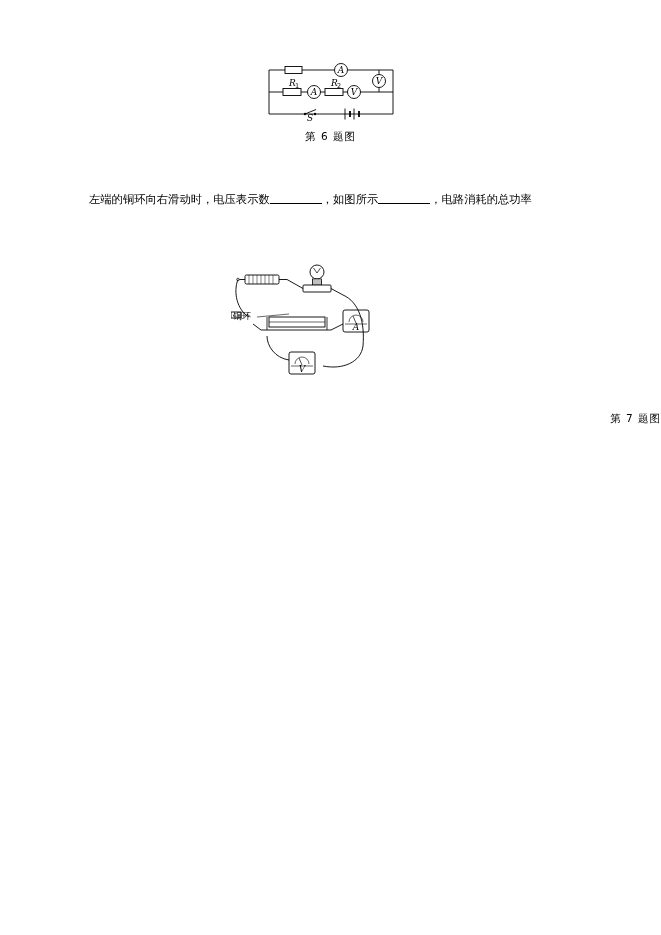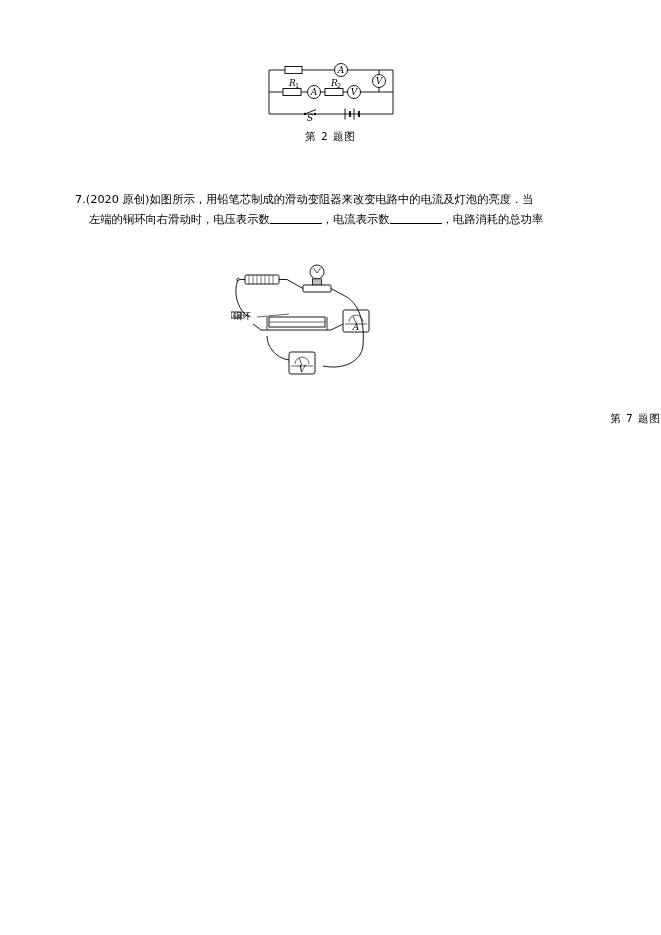--- a/index.html
+++ b/index.html
@@ -157,26 +157,25 @@
       </g>
       <text x="46" y="59" class="lbl-it">S</text>
 
       <g stroke="#000" fill="none">
         <path d="M84,46.5 L84,57.5" stroke-width="0.9"></path>
         <path d="M89,49 L89,55" stroke-width="1.8"></path>
         <path d="M93,46.5 L93,57.5" stroke-width="0.9"></path>
         <path d="M98,49 L98,55" stroke-width="1.8"></path>
       </g>
     </svg>
-    <div class="fig-caption">第 2 题图</div>
+    <div class="fig-caption">第 6 题图</div>
   </div>
 
   <div class="q7">
-    <div class="line"><span>7.</span><span>(2020 原创)</span><span>如图所示，用铅笔芯制成的滑动变阻器来改变电路中的电流及灯泡的亮度．当</span></div>
-    <div class="line indent2"><span>左端的铜环向右滑动时，电压表示数</span><span class="blank blank-m"></span><span>，电流表示数</span><span class="blank blank-m"></span><span>，电路消耗的总功率</span></div>
+    <div class="line indent2"><span>左端的铜环向右滑动时，电压表示数</span><span class="blank blank-m"></span><span>，如图所示</span><span class="blank blank-m"></span><span>，电路消耗的总功率</span></div>
   </div>
 
   <div class="fig7-wrap">
     <svg class="fig7-svg" width="200" height="140" viewBox="0 0 200 140">
 
       <g>
         <rect x="14" y="13" width="34" height="9" rx="1.5" fill="#fff" stroke="#000" stroke-width="0.9"></rect>
         <path d="M18,13 L18,22 M22,13 L22,22 M26,13 L26,22 M30,13 L30,22 M34,13 L34,22 M38,13 L38,22 M42,13 L42,22" stroke="#000" stroke-width="0.5" fill="none"></path>
         <path d="M14,17.5 L8,17.5" stroke="#000" stroke-width="0.9" fill="none"></path>
         <path d="M48,17.5 L56,17.5" stroke="#000" stroke-width="0.9" fill="none"></path>

